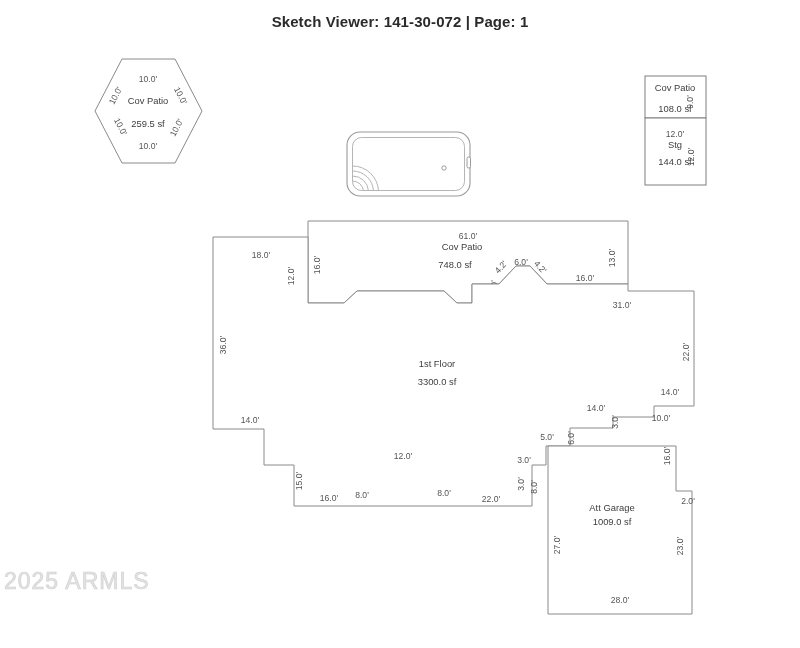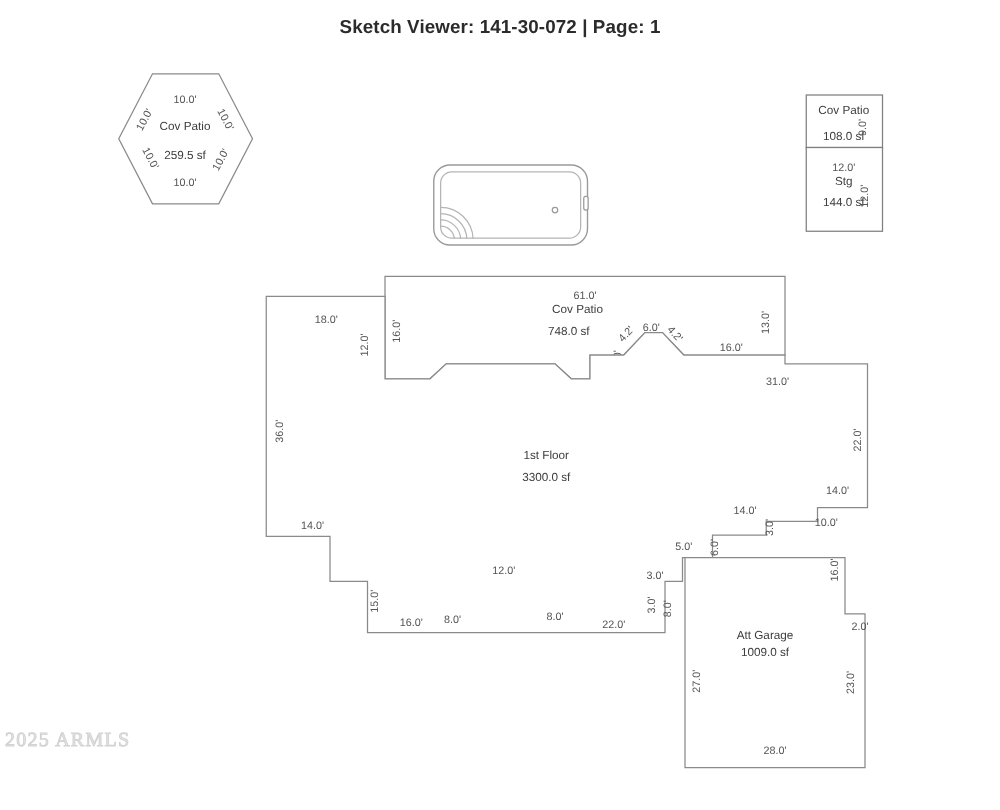--- a/index.html
+++ b/index.html
@@ -32,23 +32,23 @@
     letter-spacing: 0.1px;
   }
   #sketch-canvas {
     position: absolute;
     top: 0;
     left: 0;
   }
   .watermark {
     position: absolute;
     left: 4px;
-    top: 584px;
-    font-size: 16px;
-    font-family: Liberation Serif, serif;
+    top: 568px;
+    font-size: 23px;
+    font-family: Liberation Sans, sans-serif;
     letter-spacing: 1px;
     color: transparent;
     -webkit-text-stroke: 0.7px #d2d2d2;
     text-shadow: 0 0 0 #e2e2e2;
     user-select: none;
   }
   svg text {
     font-family: "Liberation Sans", sans-serif;
     fill: #4a4a4a;
   }

